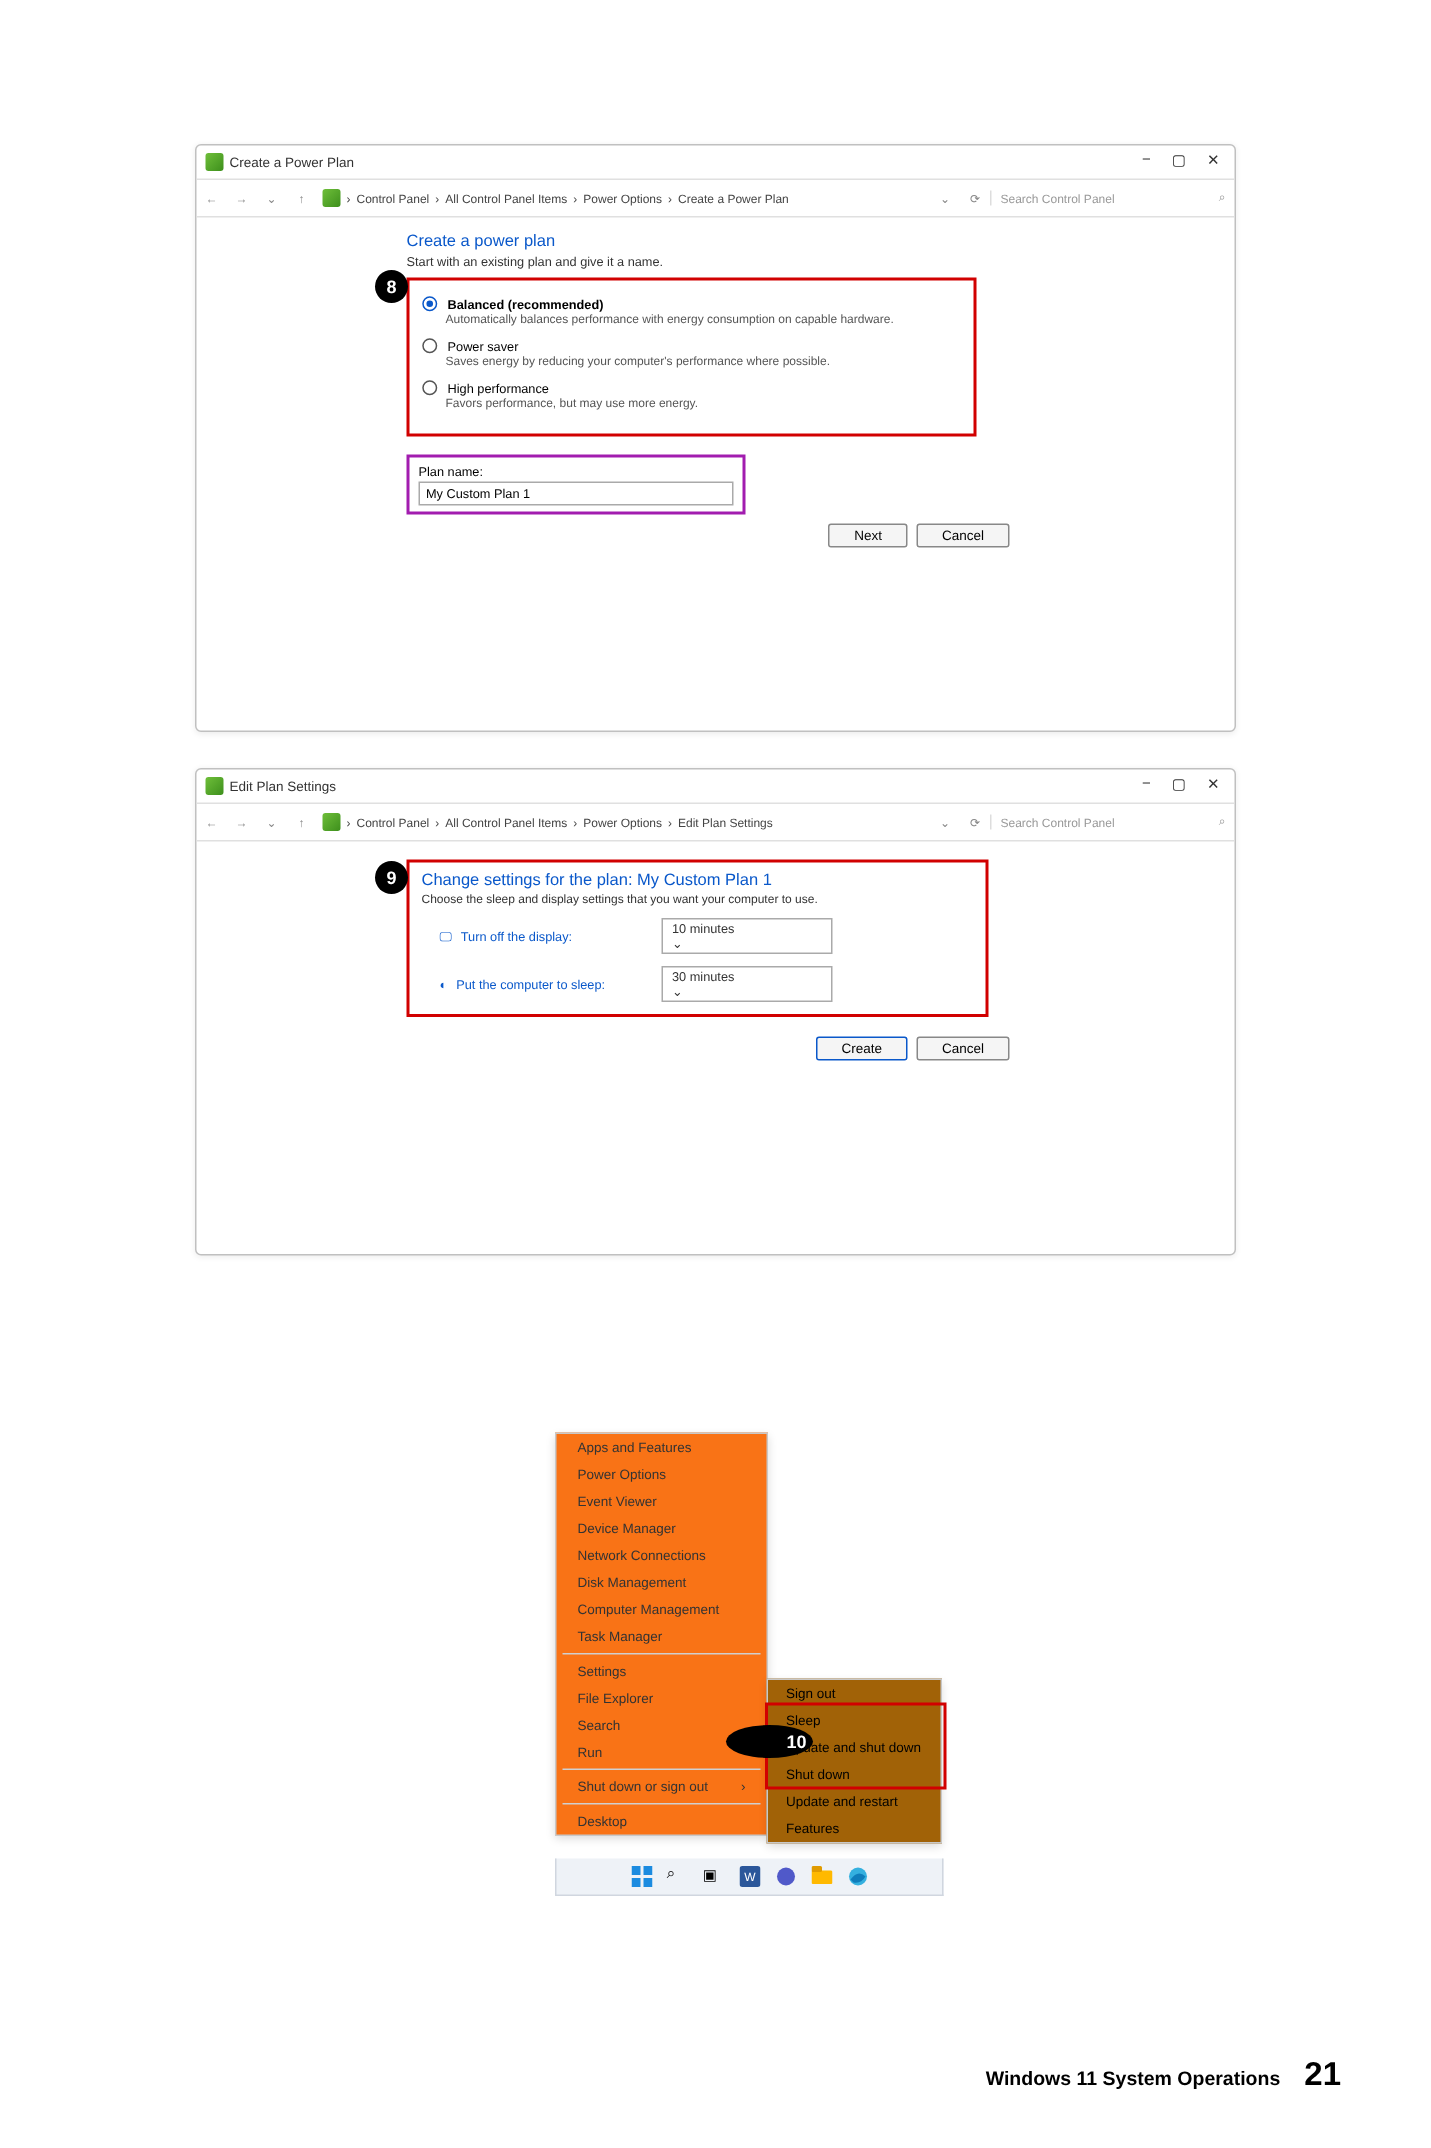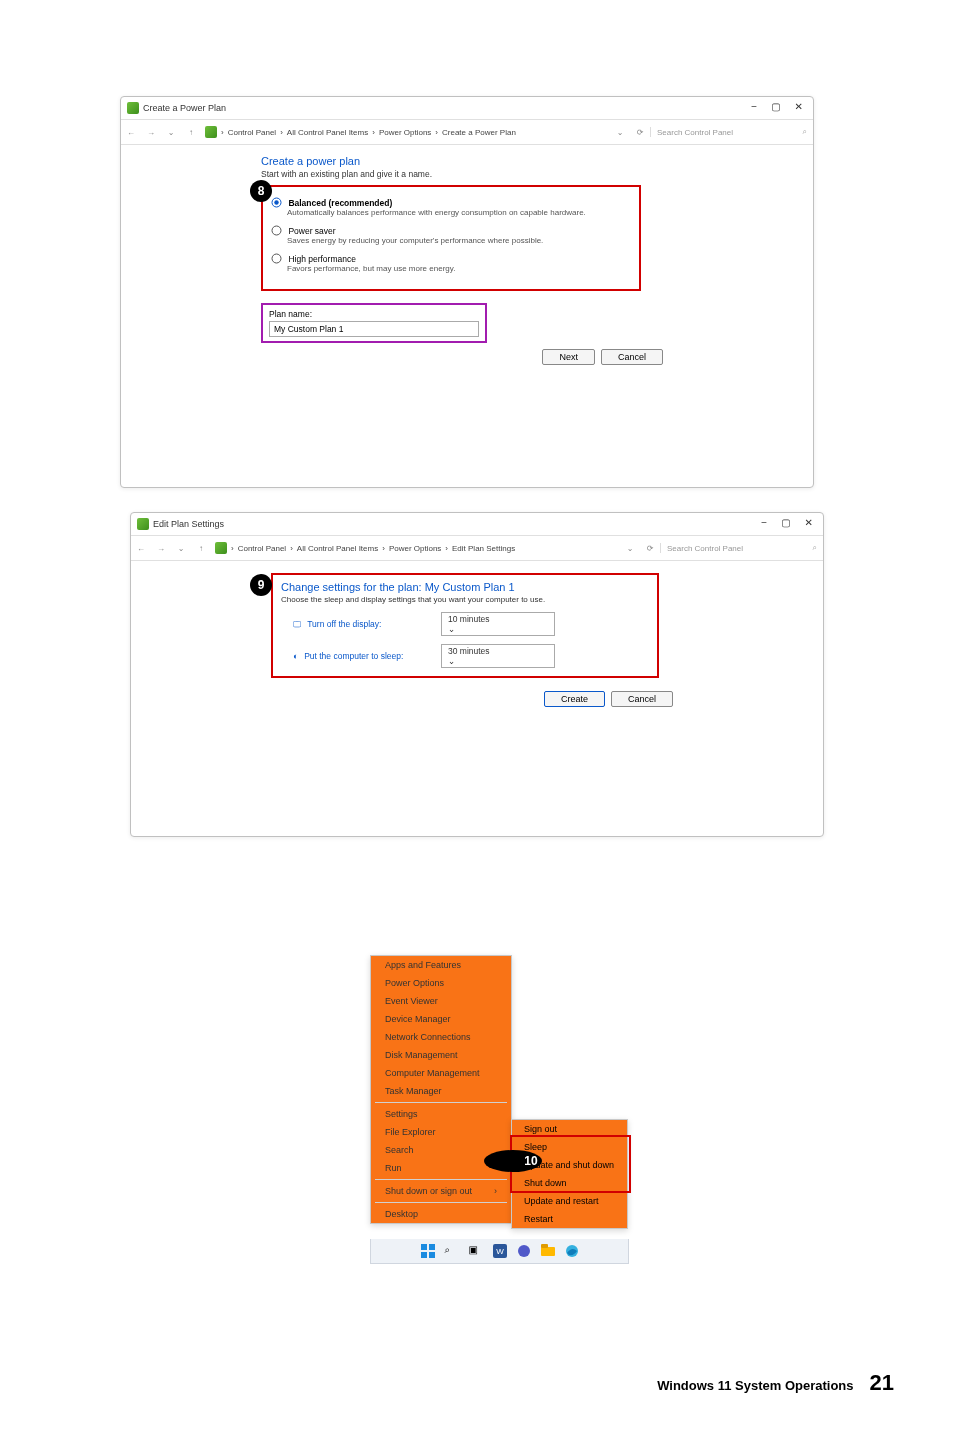--- a/index.html
+++ b/index.html
@@ -194,21 +194,21 @@
     white-space:nowrap;
   }
   .ctxmenu .item.sub{
     display:flex;justify-content:space-between;gap:8px;
   }
   .ctxmenu .sep{
     height:1px;background:#d0d0d0;margin:2px 4px;
   }
   .shutdown-sub{
     position:absolute;
-    background:#f97316;
+    background:#a16207;
     border:1px solid #c8c8c8;
     font-size:9px;
     box-shadow:0 2px 6px rgba(0,0,0,0.15);
   }
   .shutdown-sub .item{padding:4px 12px;white-space:nowrap;}
   .red-group{
     border:2px solid #d10000;
     position:absolute;
   }
   .taskbar{
@@ -233,21 +233,21 @@
     font-family:Arial,sans-serif;
   }
   .footer .ftxt{font-weight:700;font-size:13px;}
   .footer .pnum{font-weight:700;font-size:22px;}
 </style>
 </head>
 <body>
 
 <div class="page">
 
-  <div class="window" style="left:120px;top:96px;width:694px;height:392px;">
+  <div class="window" style="left:130px;top:96px;width:694px;height:392px;">
     <div class="titlebar">
       <div class="title-icon"></div>
       <span>Create a Power Plan</span>
     </div>
     <div class="winbtns">
       <span>−</span>
       <span>▢</span>
       <span>✕</span>
     </div>
     <div class="addrbar">
@@ -407,21 +407,21 @@
     <div class="sep"></div>
     <div class="item">Desktop</div>
   </div>
 
   <div class="shutdown-sub" style="left:511px;top:1119px;width:115px;">
     <div class="item">Sign out</div>
     <div class="item">Sleep</div>
     <div class="item">Update and shut down</div>
     <div class="item">Shut down</div>
     <div class="item">Update and restart</div>
-    <div class="item">Restart</div>
+    <div class="item">Features</div>
   </div>
   <div class="red-group" style="left:510px;top:1135px;width:117px;height:54px;"></div>
 
   <div class="callout" style="left:484px;top:1150px;padding-left:36px;">10</div>
 
   <div class="taskbar" style="left:370px;top:1239px;width:257px;">
     <svg class="ticon" viewBox="0 0 14 14">
         <rect x="0" y="0" width="6" height="6" fill="#1b8be0"></rect>
         <rect x="8" y="0" width="6" height="6" fill="#1b8be0"></rect>
         <rect x="0" y="8" width="6" height="6" fill="#1b8be0"></rect>

